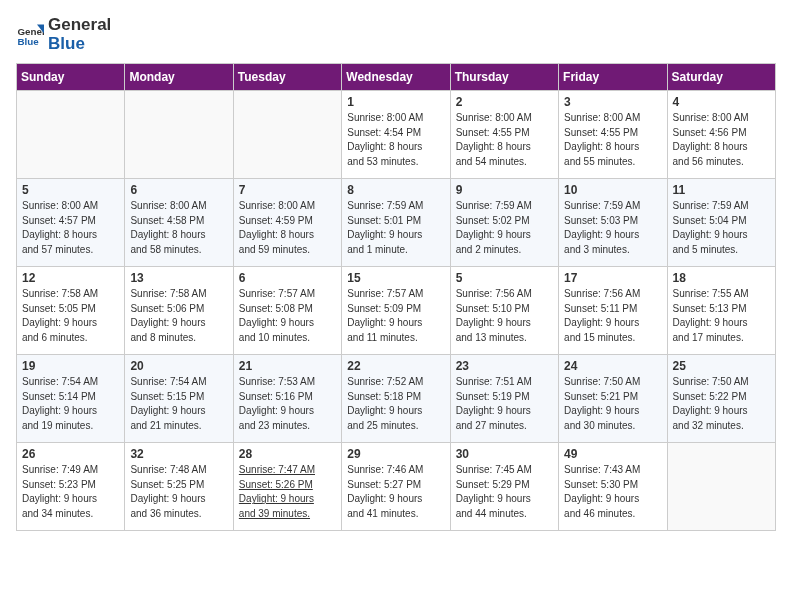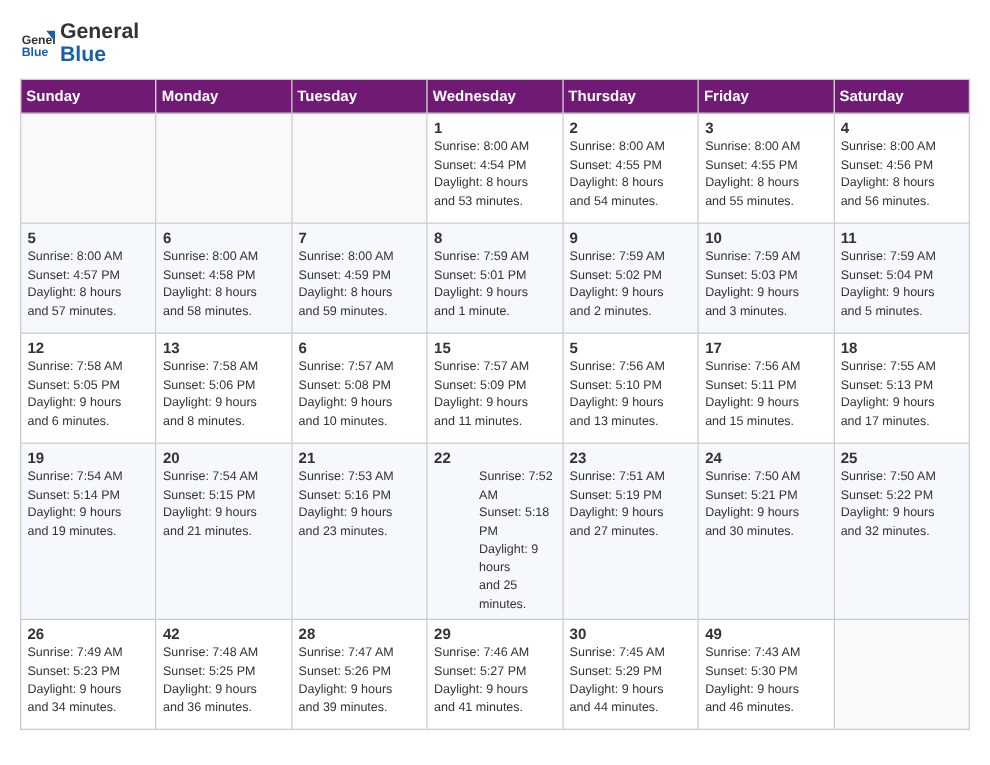--- a/index.html
+++ b/index.html
@@ -264,21 +264,21 @@
         </td>
         <td>
           <span class="day-num">21</span>
           <div class="day-info" style="white-space: pre-line;">Sunrise: 7:53 AM
 Sunset: 5:16 PM
 Daylight: 9 hours
 and 23 minutes.</div>
         </td>
         <td>
           <span class="day-num">22</span>
-          <div class="day-info" style="white-space: pre-line; margin-left: 36px;">Sunrise: 7:52 AM
+          <div class="day-info" style="white-space: pre-line;">Sunrise: 7:52 AM
 Sunset: 5:18 PM
 Daylight: 9 hours
 and 25 minutes.</div>
         </td>
         <td>
           <span class="day-num">23</span>
           <div class="day-info" style="white-space: pre-line;">Sunrise: 7:51 AM
 Sunset: 5:19 PM
 Daylight: 9 hours
 and 27 minutes.</div>
@@ -300,29 +300,29 @@
       </tr>
       <tr>
         <td>
           <span class="day-num">26</span>
           <div class="day-info" style="white-space: pre-line;">Sunrise: 7:49 AM
 Sunset: 5:23 PM
 Daylight: 9 hours
 and 34 minutes.</div>
         </td>
         <td>
-          <span class="day-num">42</span>
+          <span class="day-num">32</span>
           <div class="day-info" style="white-space: pre-line;">Sunrise: 7:48 AM
 Sunset: 5:25 PM
 Daylight: 9 hours
 and 36 minutes.</div>
         </td>
         <td>
           <span class="day-num">28</span>
-          <div class="day-info" style="white-space: pre-line;">Sunrise: 7:47 AM
+          <div class="day-info" style="white-space: pre-line; text-decoration: underline;">Sunrise: 7:47 AM
 Sunset: 5:26 PM
 Daylight: 9 hours
 and 39 minutes.</div>
         </td>
         <td>
           <span class="day-num">29</span>
           <div class="day-info" style="white-space: pre-line;">Sunrise: 7:46 AM
 Sunset: 5:27 PM
 Daylight: 9 hours
 and 41 minutes.</div>

